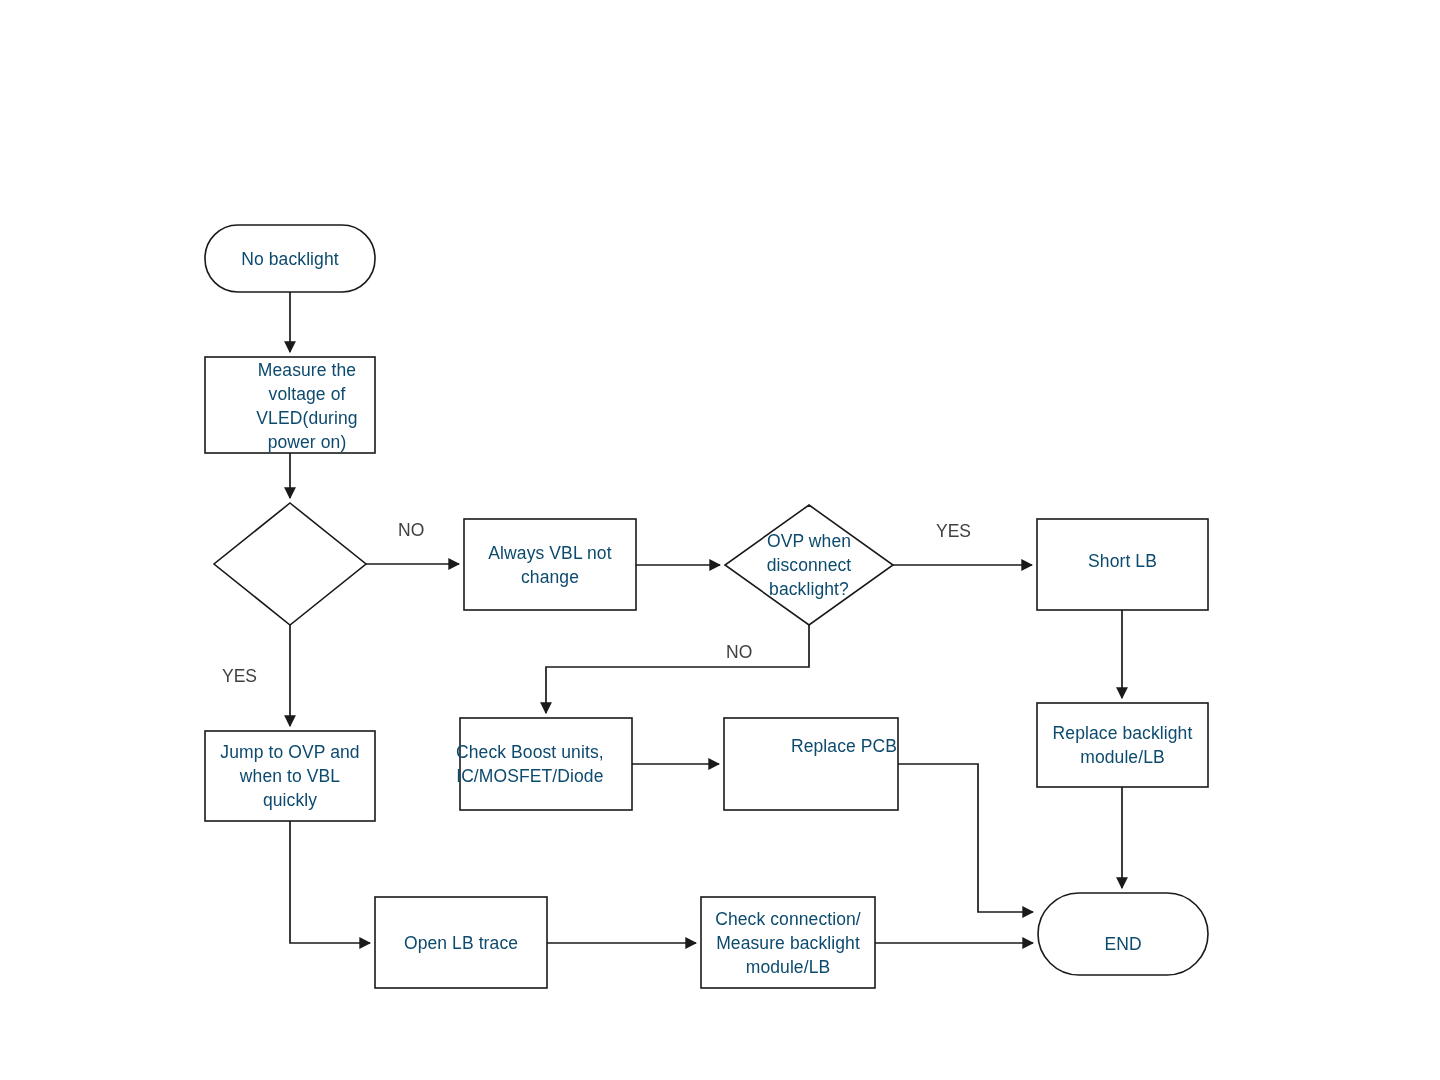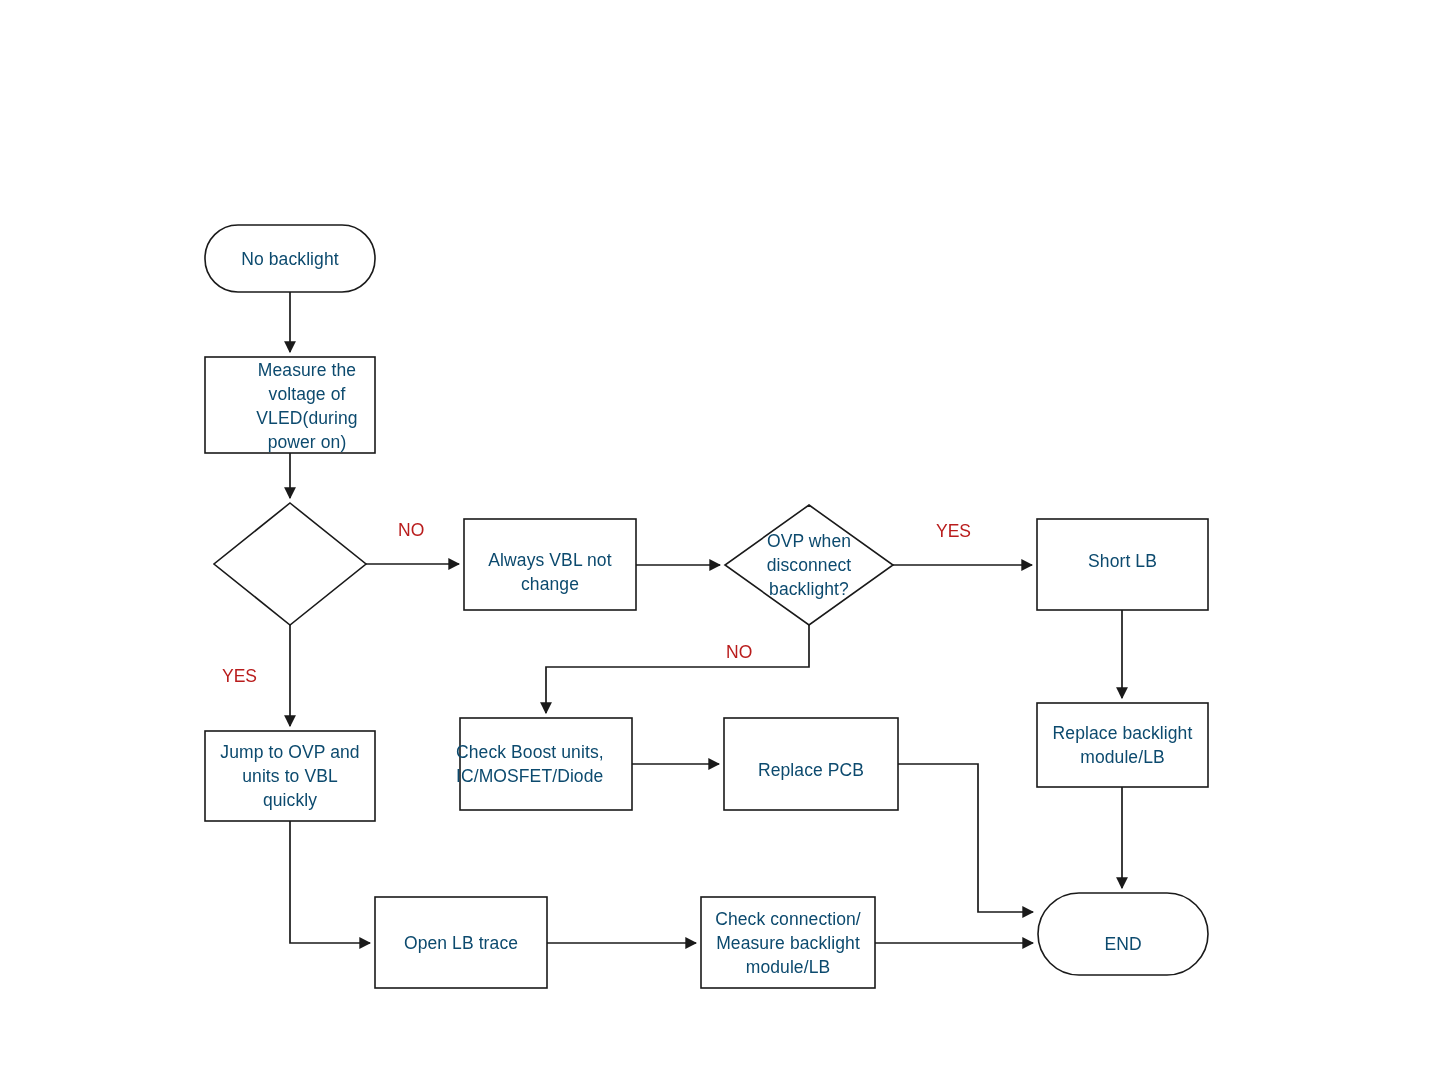--- a/index.html
+++ b/index.html
@@ -45,21 +45,21 @@
     color: #0c4a6e;
     font-family: "Liberation Sans", sans-serif;
     font-size: 17.5px;
     line-height: 24px;
     letter-spacing: 0.1px;
     white-space: pre-line;
     pointer-events: none;
   }
   .edge-label {
     position: absolute;
-    color: #b91c1c;
+    color: #404040;
     font-family: "Liberation Sans", sans-serif;
     font-size: 17.5px;
     line-height: 20px;
     white-space: nowrap;
     pointer-events: none;
   }
   .hit-area {
     position: absolute;
   }
 </style>
@@ -131,39 +131,39 @@
   </svg>
 
   <div class="node-label" style="left:205px; top:225px; width:170px; height:67px;">No backlight</div>
 
   <div class="node-label" style="left:205px; top:354px; width:204px; height:104px;">Measure the
 voltage of
 VLED(during
 power on)</div>
 
 
-  <div class="node-label" style="left:464px; top:519px; width:172px; height:91px;margin-top:7px;">Always VBL not
+  <div class="node-label" style="left:464px; top:519px; width:172px; height:91px;">Always VBL not
 change</div>
 
   <div class="node-label" style="left:743px; top:505px; width:132px; height:120px;">OVP when
 disconnect
 backlight?</div>
 
   <div class="node-label" style="left:1037px; top:519px; width:171px; height:84px;">Short LB</div>
 
   <div class="node-label" style="left:1032px; top:703px; width:181px; height:84px;">Replace backlight
 module/LB</div>
 
-  <div class="node-label" style="left:452px; top:718px; width:188px; height:92px; text-align:left; justify-content:flex-start; padding-left:4px; box-sizing:border-box;">Check Boost units,
+  <div class="node-label" style="left:452px; top:718px; width:188px; height:92px; text-align:center; justify-content:flex-start; padding-left:4px; box-sizing:border-box;">Check Boost units,
 IC/MOSFET/Diode</div>
 
-  <div class="node-label" style="left:724px; top:734px; width:174px; height:72px;">Replace PCB</div>
+  <div class="node-label" style="left:724px; top:710px; width:174px; height:72px;padding-left:33px;">Replace PCB</div>
 
   <div class="node-label" style="left:203px; top:731px; width:174px; height:90px;">Jump to OVP and
-units to VBL
+when to VBL
 quickly</div>
 
   <div class="node-label" style="left:375px; top:897px; width:172px; height:91px;">Open LB trace</div>
 
   <div class="node-label" style="left:699px; top:897px; width:178px; height:91px;">Check connection/
 Measure backlight
 module/LB</div>
 
   <div class="node-label" style="left:1038px; top:893px; width:170px; height:102px;">END</div>
 

